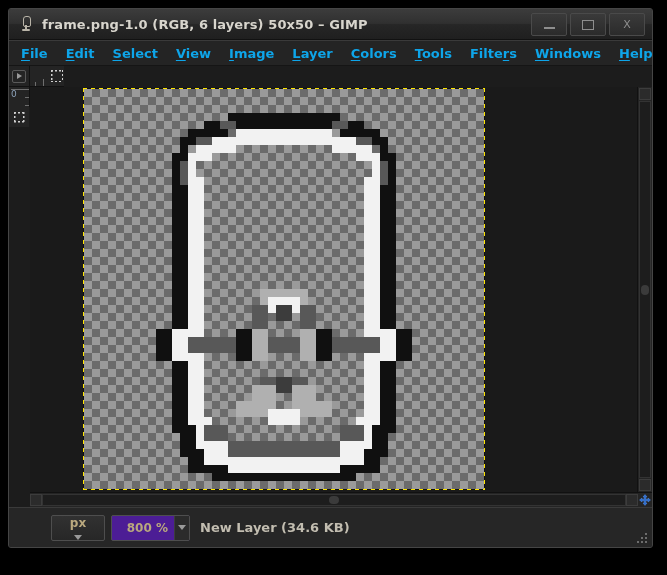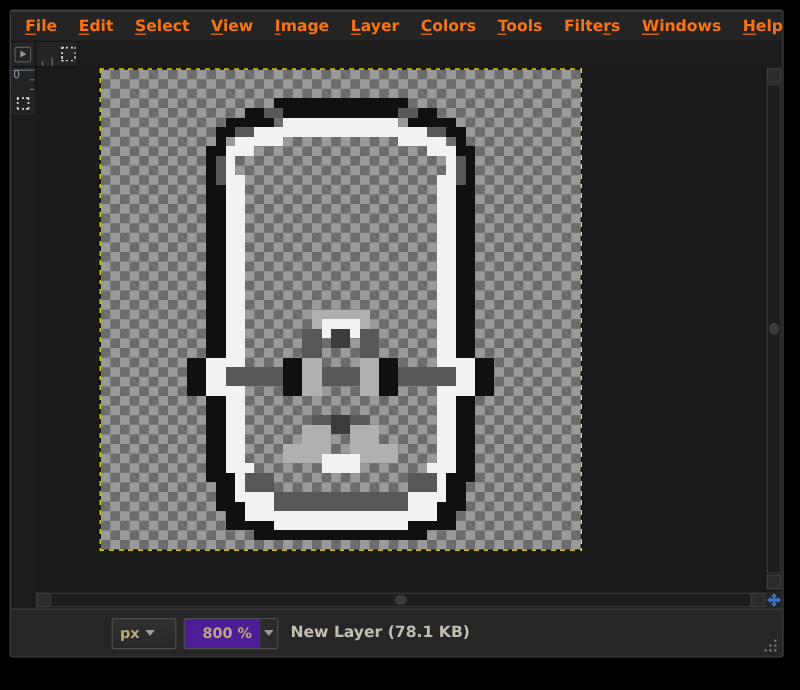--- a/index.html
+++ b/index.html
@@ -32,21 +32,21 @@
   .wbtn span{font-size:11px;color:#8e8e8e;line-height:1;}
   .wbtn .g-min{display:block;width:11px;height:2px;background:#8e8e8e;margin-top:6px;}
   .wbtn .g-max{display:block;width:10px;height:8px;border:1.6px solid #8e8e8e;}
 
   
   .menubar{
     height:26px;flex:0 0 26px;display:flex;align-items:center;
     background:#242424;border-bottom:1px solid #151515;
     border-top:1px solid #3a3a3a;padding-left:12px;box-sizing:border-box;
   }
-  .menu-item{font-size:13px;color:#f97316;font-weight:600;margin-right:18px;cursor:default;white-space:nowrap;}
+  .menu-item{font-size:13px;color:#0ea5e9;font-weight:600;margin-right:18px;cursor:default;white-space:nowrap;}
   .menu-item u{text-decoration:underline;text-underline-offset:2px;}
 
   
   .body-area{flex:1 1 auto;display:flex;flex-direction:column;background:#1c1c1c;min-height:0;}
   .row-rulers{display:flex;flex:1 1 auto;min-height:0;}
 
   
   .corner{width:20px;height:20px;flex:0 0 20px;background:#242424;border-right:1px solid #111;border-bottom:1px solid #111;
           display:flex;align-items:center;justify-content:center;}
   .corner .sq{width:12px;height:11px;border:1px solid #5a5a5a;border-radius:2px;display:flex;align-items:center;justify-content:center;}
@@ -103,39 +103,58 @@
   .qm-top .qm-box{width:12px;height:12px;}
 
   .nav-corner{width:14px;height:14px;flex:0 0 14px;background:#242424;display:flex;align-items:center;justify-content:center;}
 
   
   .statusbar{
     height:40px;flex:0 0 40px;display:flex;align-items:center;
     background:#262626;border-top:1px solid #3a3a3a;padding-left:14px;box-sizing:border-box;position:relative;
   }
   .unit-combo{
-    width:54px;height:26px;margin-left:70px;box-sizing:border-box;
+    width:54px;height:26px;margin-left:28px;box-sizing:border-box;
     background:linear-gradient(180deg,#313131,#272727);border:1px solid #4e4e4e;border-radius:2px;
-    display:flex;align-items:center;padding:0 6px;gap:5px;}
+    display:flex;align-items:center;padding:0 6px;gap:5px;flex-direction:column;}
   .unit-combo .lbl{font-size:12px;color:#b9a87e;font-weight:600;}
   .caret{width:0;height:0;border-left:4px solid transparent;border-right:4px solid transparent;border-top:5px solid #9a9a9a;}
   .zoom-entry{
     height:26px;margin-left:6px;box-sizing:border-box;display:flex;align-items:center;
     background:#4c1d95;border:1px solid #4e4e4e;border-radius:2px;}
   .zoom-val{width:56px;text-align:right;padding-right:6px;font-size:12px;color:#b9a87e;font-weight:600;}
   .zoom-arrow{width:14px;height:24px;display:flex;align-items:center;justify-content:center;border-left:1px solid #3d3d3d;background:#2b2b2b;}
   .status-text{margin-left:10px;font-size:13px;color:#c2bdb0;font-weight:600;white-space:nowrap;}
   .grip{position:absolute;right:5px;bottom:4px;width:10px;height:10px;}
   .grip i{position:absolute;width:2px;height:2px;background:#6d6d6d;display:block;}
 </style>
 </head>
 <body>
 
 <div id="gimp-window">
 
+  <div class="titlebar">
+    <div class="title-icon">
+      <div class="head"></div>
+        <div class="stem"></div>
+        <div class="base"></div>
+    </div>
+    <div class="title-text">frame.png-1.0 (RGB, 6 layers) 50x50 – GIMP</div>
+    <div class="wbtns">
+      <div class="wbtn">
+          <i class="g-min"></i>
+        </div>
+      <div class="wbtn">
+          <i class="g-max"></i>
+        </div>
+      <div class="wbtn">
+        <span>X</span>
+      </div>
+    </div>
+  </div>
 
   <div class="menubar" id="menubar">
       <div class="menu-item"><u>F</u>ile</div>
       <div class="menu-item"><u>E</u>dit</div>
       <div class="menu-item"><u>S</u>elect</div>
       <div class="menu-item"><u>V</u>iew</div>
       <div class="menu-item"><u>I</u>mage</div>
       <div class="menu-item"><u>L</u>ayer</div>
       <div class="menu-item"><u>C</u>olors</div>
       <div class="menu-item"><u>T</u>ools</div>
@@ -873,21 +892,21 @@
     <div class="unit-combo">
       <span class="lbl">px</span>
       <span class="caret"></span>
     </div>
     <div class="zoom-entry">
       <span class="zoom-val">800 %</span>
       <span class="zoom-arrow">
         <span class="caret"></span>
       </span>
     </div>
-    <div class="status-text">New Layer (78.1 KB)</div>
+    <div class="status-text">New Layer (34.6 KB)</div>
     <div class="grip">
       <i style="left:8px;top:0"></i>
       <i style="left:4px;top:4px"></i>
         <i style="left:8px;top:4px"></i>
       <i style="left:0;top:8px"></i>
         <i style="left:4px;top:8px"></i>
         <i style="left:8px;top:8px"></i>
     </div>
   </div>
 </div>

